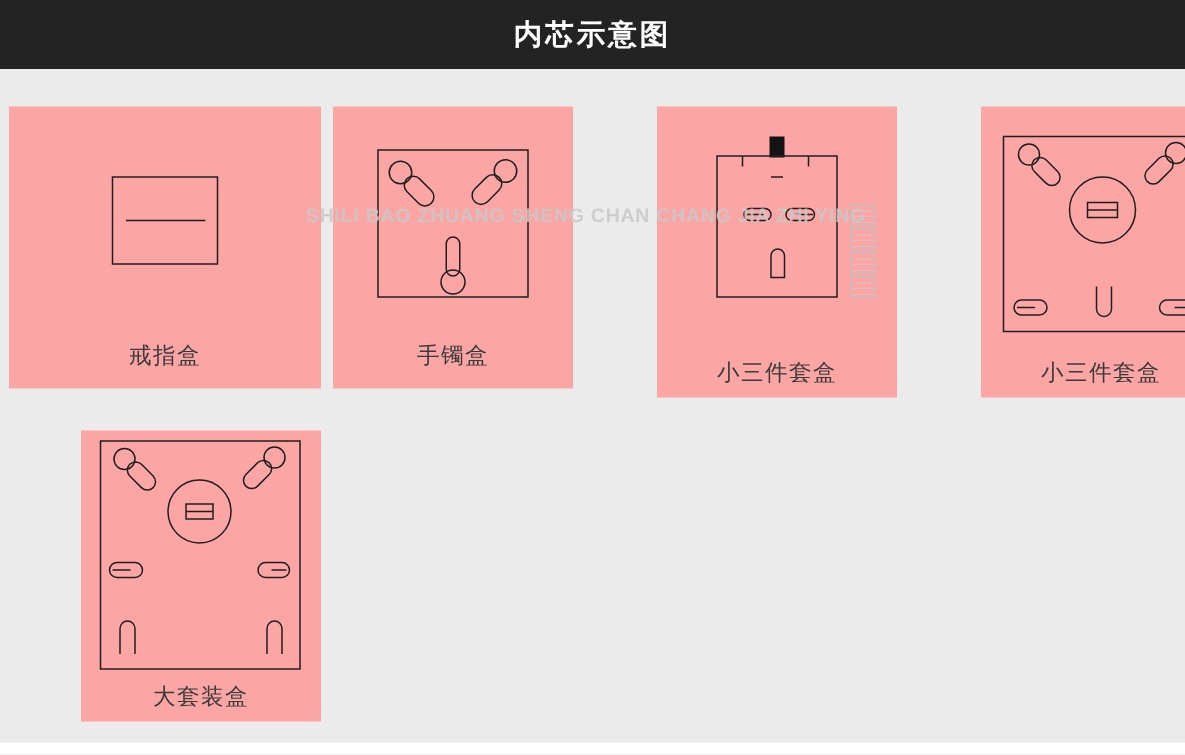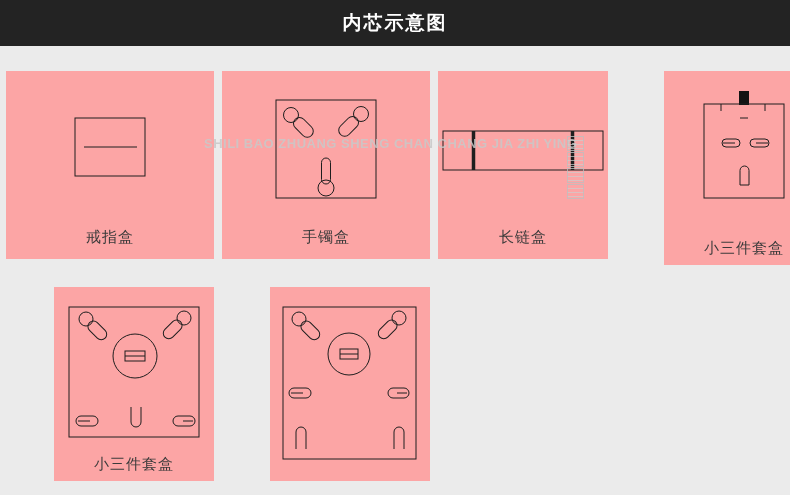--- a/index.html
+++ b/index.html
@@ -91,30 +91,20 @@
             <rect x="-6" y="6" width="12" height="23" rx="6"></rect>
           </g>
         <circle cx="115" cy="24" r="7.5"></circle>
         <rect x="75.5" y="68" width="9" height="26" rx="4.5"></rect>
         <circle cx="80" cy="98" r="8"></circle>
       </svg>
     </div>
     <div class="label">手镯盒</div>
   </div>
 
-  <div class="cell row1">
-    <div class="art-wrap">
-      <svg class="art" width="170" height="120" viewBox="0 0 170 120">
-        <rect x="5" y="41" width="160" height="39"></rect>
-        <line class="thick" x1="35.5" y1="41" x2="35.5" y2="80"></line>
-        <line class="thick" x1="134.5" y1="41" x2="134.5" y2="80"></line>
-      </svg>
-    </div>
-    <div class="label">长链盒</div>
-  </div>
 
   <div class="cell row2">
     <div class="art-wrap">
       <svg class="art" width="160" height="140" viewBox="0 0 160 140">
         <rect class="solid" x="75" y="6" width="10" height="14"></rect>
         <rect x="40" y="19" width="80" height="94"></rect>
         <line x1="57" y1="19" x2="57" y2="26"></line>
         <line x1="101" y1="19" x2="101" y2="26"></line>
         <line x1="76" y1="33" x2="84" y2="33"></line>
         <rect x="58" y="54" width="18" height="8" rx="4"></rect>
@@ -169,20 +159,21 @@
         <rect x="70" y="45" width="18" height="10"></rect>
         <line x1="70" y1="50" x2="88" y2="50"></line>
         <rect x="19" y="84" width="22" height="10" rx="5"></rect>
         <line x1="21" y1="89" x2="33" y2="89"></line>
         <rect x="118" y="84" width="21" height="10" rx="5"></rect>
         <line x1="127" y1="89" x2="137" y2="89"></line>
         <path d="M 26 145 L 26 128 A 5 5 0 0 1 36 128 L 36 145"></path>
         <path d="M 124 145 L 124 128 A 5 5 0 0 1 134 128 L 134 145"></path>
       </svg>
     </div>
+    <div class="label">大套装盒</div>
   </div>
 
 </div>
 
 <div class="footer-strip"></div>
 
 <div class="watermark">
   <div class="wm-pinyin">SHILI BAO ZHUANG SHENG CHAN CHANG JIA ZHI YING</div>
   <div class="wm-seal">
     <div class="seal-box"></div>

